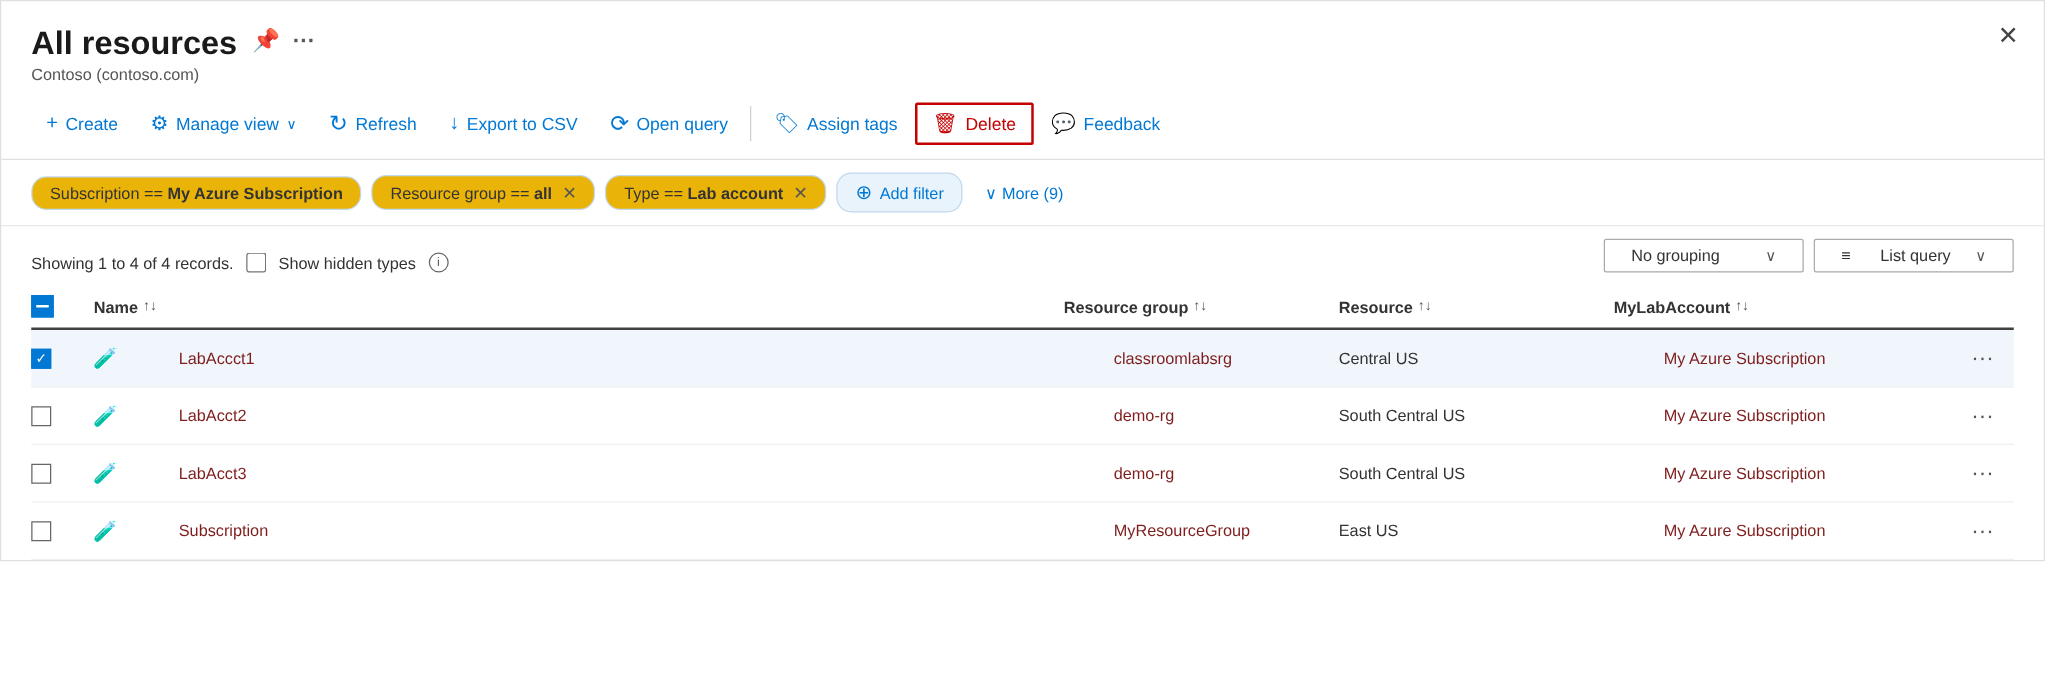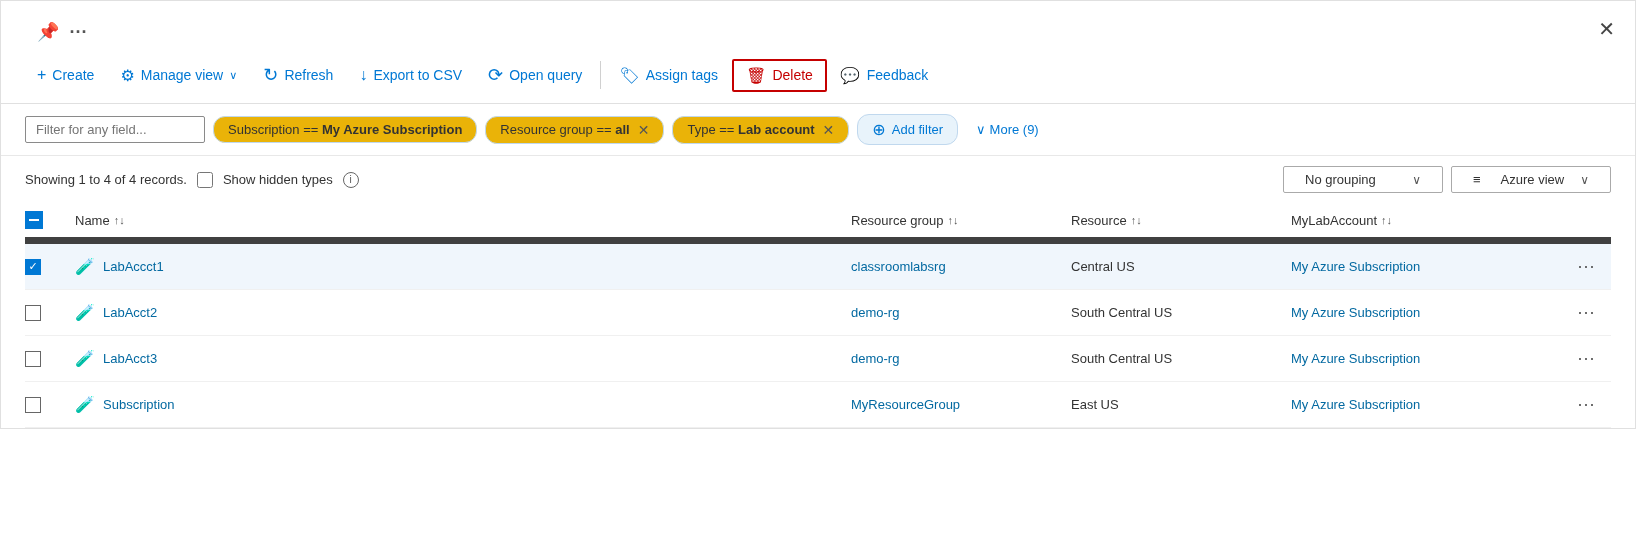--- a/index.html
+++ b/index.html
@@ -142,21 +142,21 @@
       gap: 4px;
       padding: 5px 10px;
       background: none;
       border: none;
       cursor: pointer;
       color: #0078d4;
       font-size: 13px;
     }
     .list-controls {
       display: flex;
-      align-items: center;
+      align-items: flex-end;
       padding: 10px 24px;
       justify-content: space-between;
     }
     .list-info {
       display: flex;
       align-items: center;
       gap: 10px;
       font-size: 13px;
       color: #333;
     }
@@ -199,23 +199,23 @@
     }
     .dropdown-select .chevron { font-size: 12px; color: #555; }
     .table-area {
       padding: 0 24px;
     }
     .table-header {
       display: grid;
       grid-template-columns: 50px 1fr 220px 220px 280px 40px;
       align-items: center;
       padding: 8px 0;
-      border-bottom: 7px solid #404040;
-      font-size: 13px;
-      font-weight: 400;
+      border-bottom: 2px solid #404040;
+      font-size: 13px;
+      font-weight: 700;
       color: #333;
     }
     .col-header {
       display: flex;
       align-items: center;
       gap: 4px;
       cursor: pointer;
     }
     .sort-icon { font-size: 11px; color: #555; }
     .table-row {
@@ -253,21 +253,21 @@
       cursor: pointer;
     }
     .resource-icon {
       width: 20px;
       height: 20px;
       display: inline-flex;
       align-items: center;
       justify-content: center;
       font-size: 16px;
     }
-    .link-text { color: #0369a1; cursor: pointer; }
+    .link-text { color: #7f1d1d; cursor: pointer; margin-left: 40px; }
     .ellipsis-btn {
       background: none;
       border: none;
       cursor: pointer;
       color: #555;
       font-size: 18px;
       padding: 2px 6px;
     }
     .header-top-row {
       display: flex;
@@ -290,20 +290,24 @@
       background: #fff;
     }
   </style>
 </head>
 <body>
 
 <div class="panel">
 
   <div class="panel-header">
     <div class="header-top-row">
+      <div class="title-area">
+        <span class="page-title">All resources</span>
+        <span class="page-subtitle">Contoso (contoso.com)</span>
+      </div>
       <div class="title-icons">
         <span style="cursor:pointer;font-size:18px;color:#555;">📌</span>
         <span style="cursor:pointer;font-size:18px;color:#555;font-weight:700;">···</span>
       </div>
     </div>
     <button class="close-btn">✕</button>
   </div>
 
   <div class="toolbar">
     <button class="toolbar-btn">
@@ -336,21 +340,20 @@
       <span class="btn-icon">🗑</span>
       <span>Delete</span>
     </button>
     <button class="toolbar-btn">
       <span class="btn-icon">💬</span>
       <span>Feedback</span>
     </button>
   </div>
 
   <div class="filter-bar">
-    <input class="filter-input" type="text" placeholder="Filter for any field..." style="">
 
     <div class="filter-tag">
       <span>Subscription == <span class="tag-bold">My Azure Subscription</span></span>
     </div>
 
     <div class="filter-tag">
       <span>Resource group == <span class="tag-bold">all</span></span>
       <span class="tag-close">✕</span>
     </div>
 
@@ -377,21 +380,21 @@
       <span>Show hidden types</span>
       <span class="info-icon">i</span>
     </div>
     <div class="list-view-controls">
       <div class="dropdown-select">
         <span>No grouping</span>
         <span class="chevron">∨</span>
       </div>
       <div class="dropdown-select">
         <span style="margin-right:4px;">≡</span>
-        <span>Azure view</span>
+        <span>List query</span>
         <span class="chevron">∨</span>
       </div>
     </div>
   </div>
 
   <div class="table-area">
 
     <div class="table-header">
       <div>
         <div class="checkbox-header"></div>

